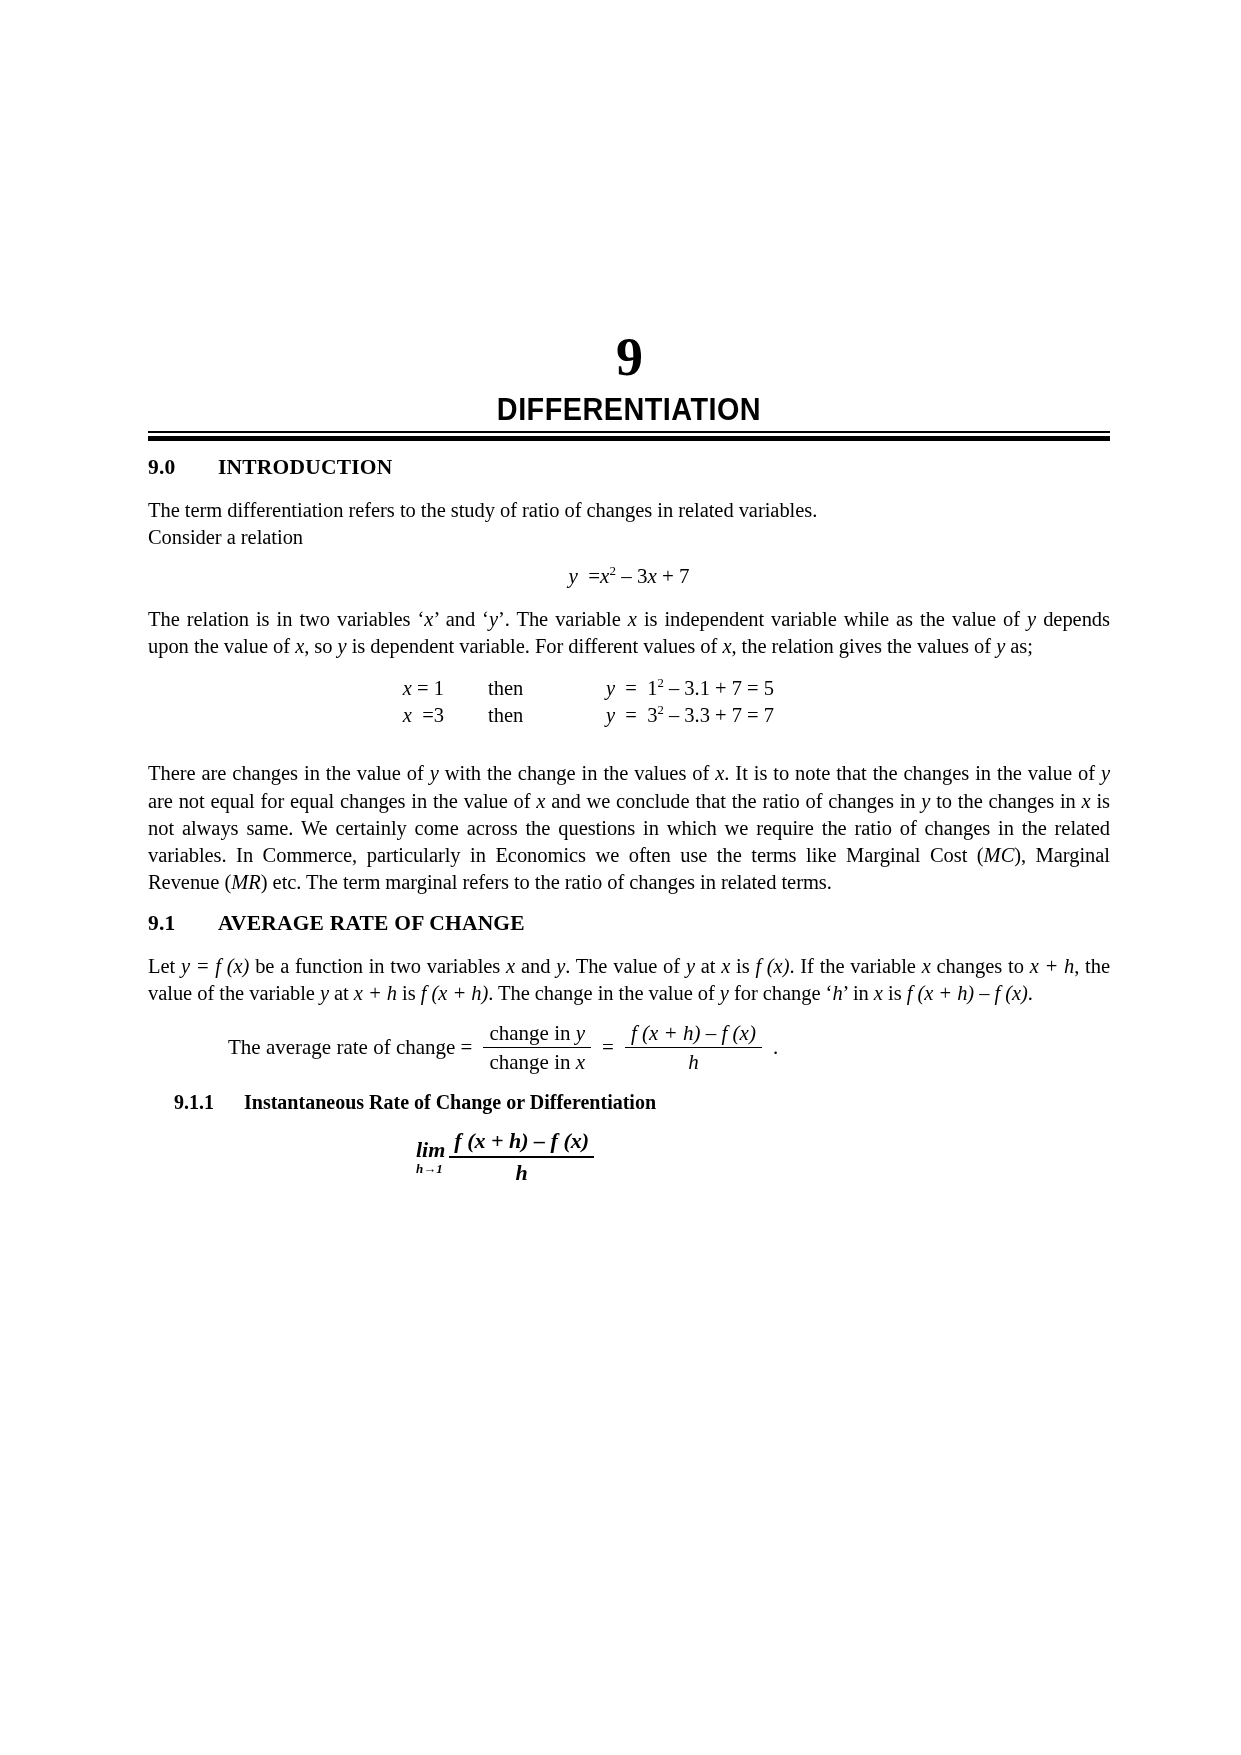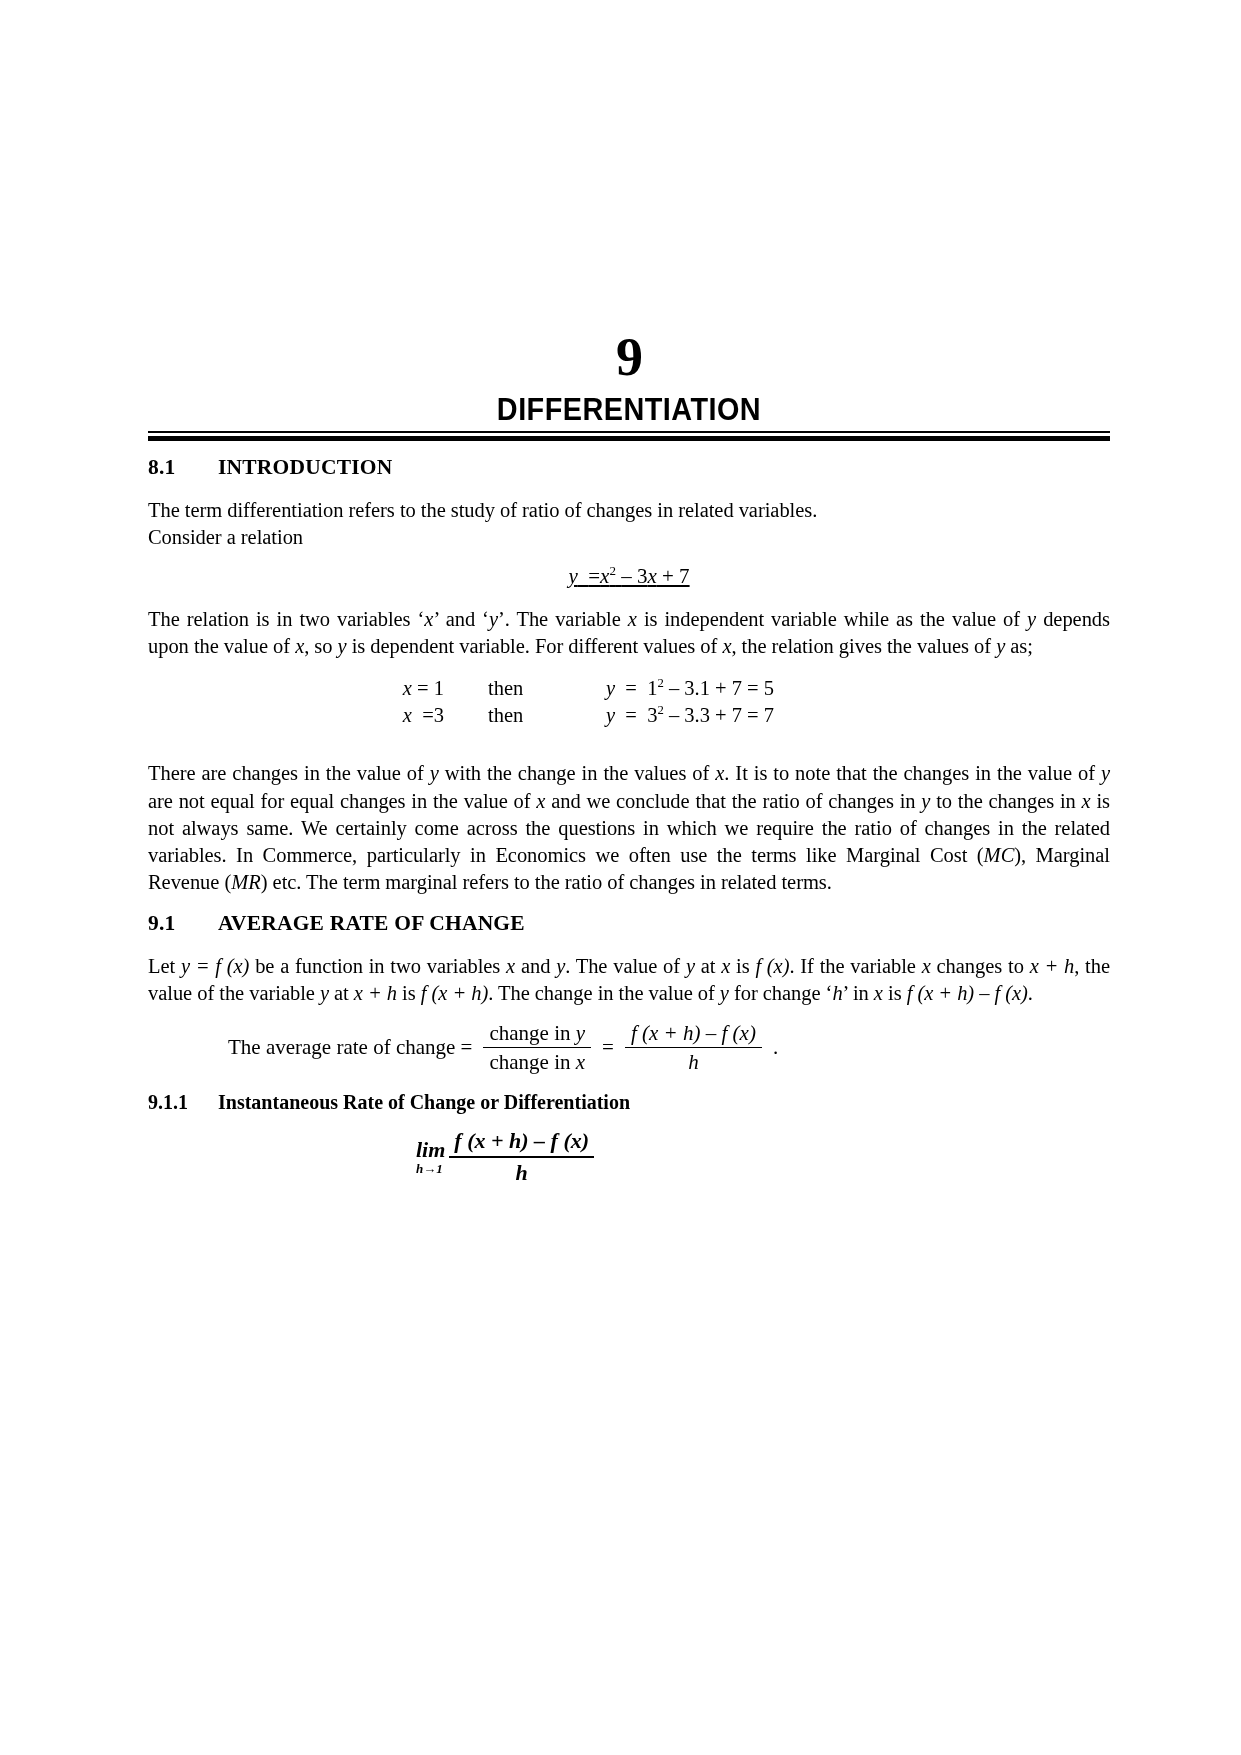--- a/index.html
+++ b/index.html
@@ -69,21 +69,21 @@
     margin: 14px 0 12px 0;
     letter-spacing: 0.2px;
   }
   .h-sec .num { width: 70px; flex: 0 0 70px; }
   .h-sub {
     display: flex;
     font-weight: bold;
     font-size: 20px;
     margin: 16px 0 12px 0;
   }
-  .h-sub .num { width: 70px; flex: 0 0 70px; }
+  .h-sub .num { width: 70px; flex: 0 0 70px; margin-left: 26px; }
 
   
   p.body {
     font-size: 20.5px;
     line-height: 1.33;
     margin: 17px 0 0 0;
     text-align: justify;
     text-justify: inter-word;
     letter-spacing: -0.05px;
   }
@@ -95,21 +95,20 @@
     font-size: 0.62em;
     vertical-align: super;
     line-height: 0;
   }
 
   
   .eq-center {
     text-align: center;
     font-size: 21px;
     margin: 12px 0 12px 0;
-    text-decoration: underline;
   }
 
   
   .vtable {
     margin: 4px 0 4px 0;
     font-size: 20.5px;
     line-height: 1.30;
     border-collapse: collapse;
   }
   .vtable td { padding: 0; vertical-align: baseline; white-space: nowrap; }
@@ -193,21 +192,21 @@
 
     <div class="chapter-number">9</div>
     <div class="chapter-title">DIFFERENTIATION</div>
 
     <div class="rule-group">
       <div class="rule-thin"></div>
       <div class="rule-thick"></div>
     </div>
 
     <div class="h-sec">
-      <span class="num">8.1</span>
+      <span class="num">9.0</span>
       <span>INTRODUCTION</span>
     </div>
 
     <p class="body nojust"><span>The term differentiation refers to the study of ratio of changes in related variables.</span><br><span>Consider a relation</span></p>
 
     <div class="eq-center">
       <i>y</i>
       &nbsp;<span>=</span><i>x</i><sup>2</sup>
       <span>– 3<i>x</i> + 7</span>
     </div>

